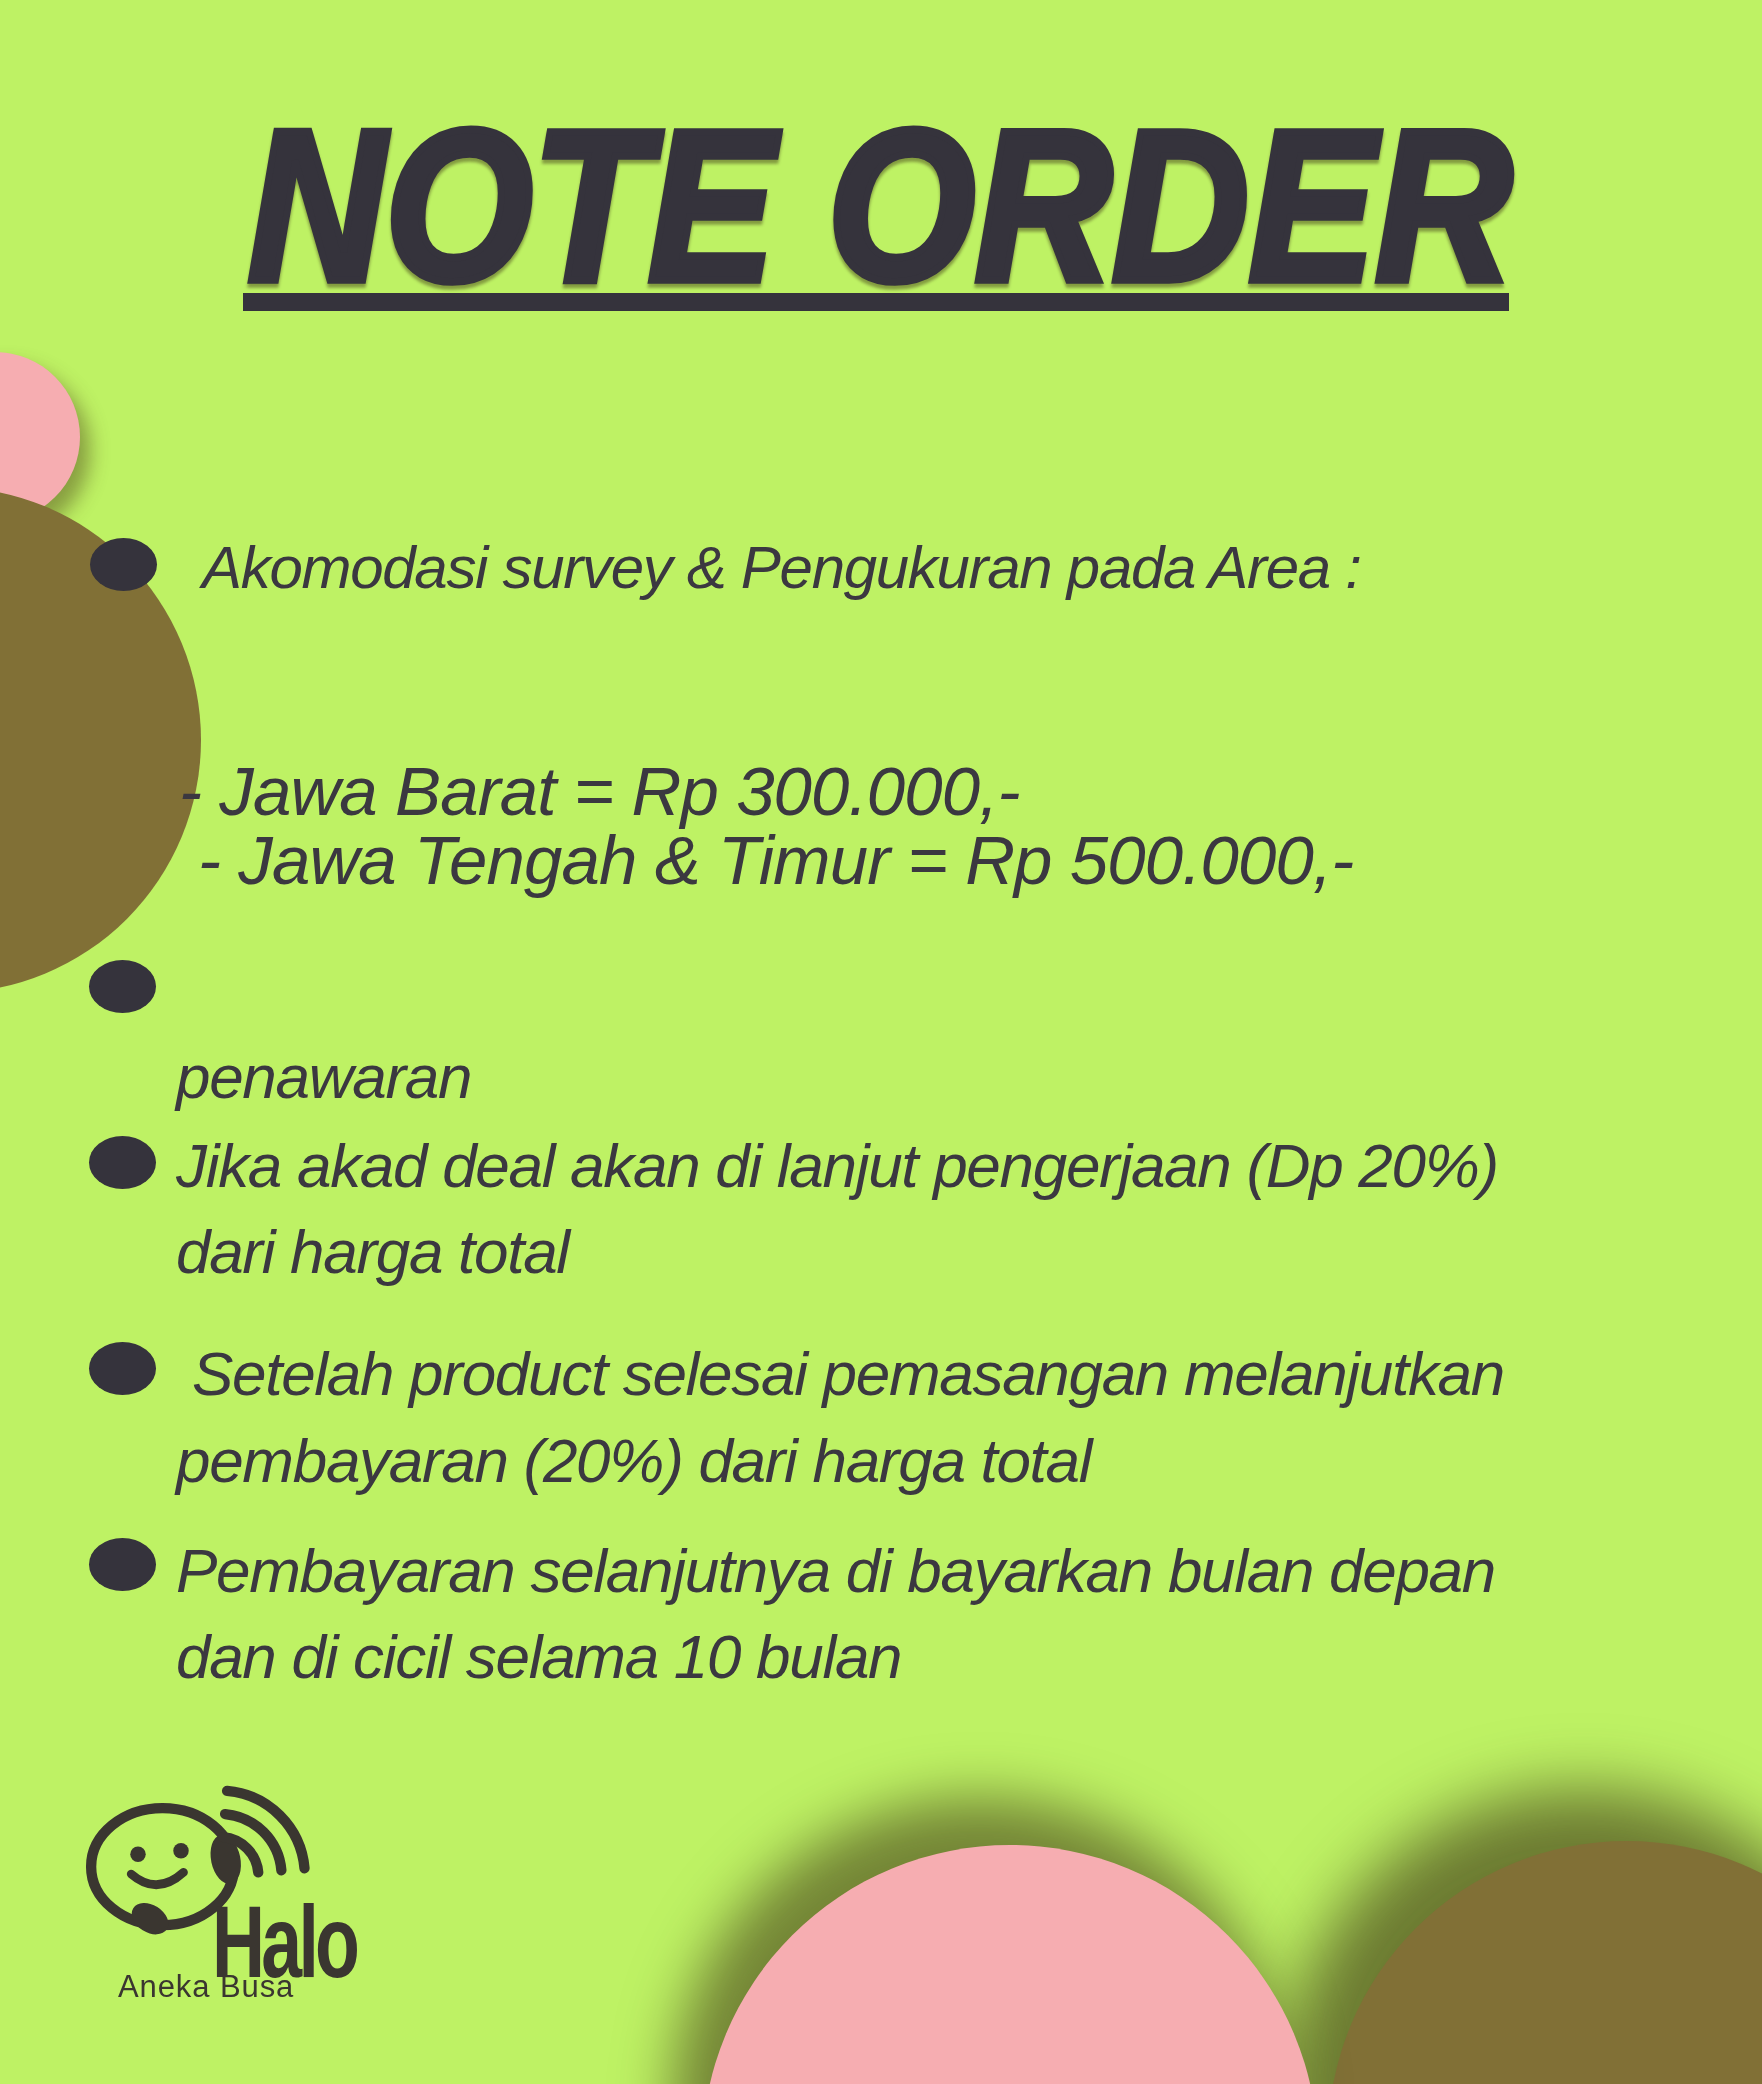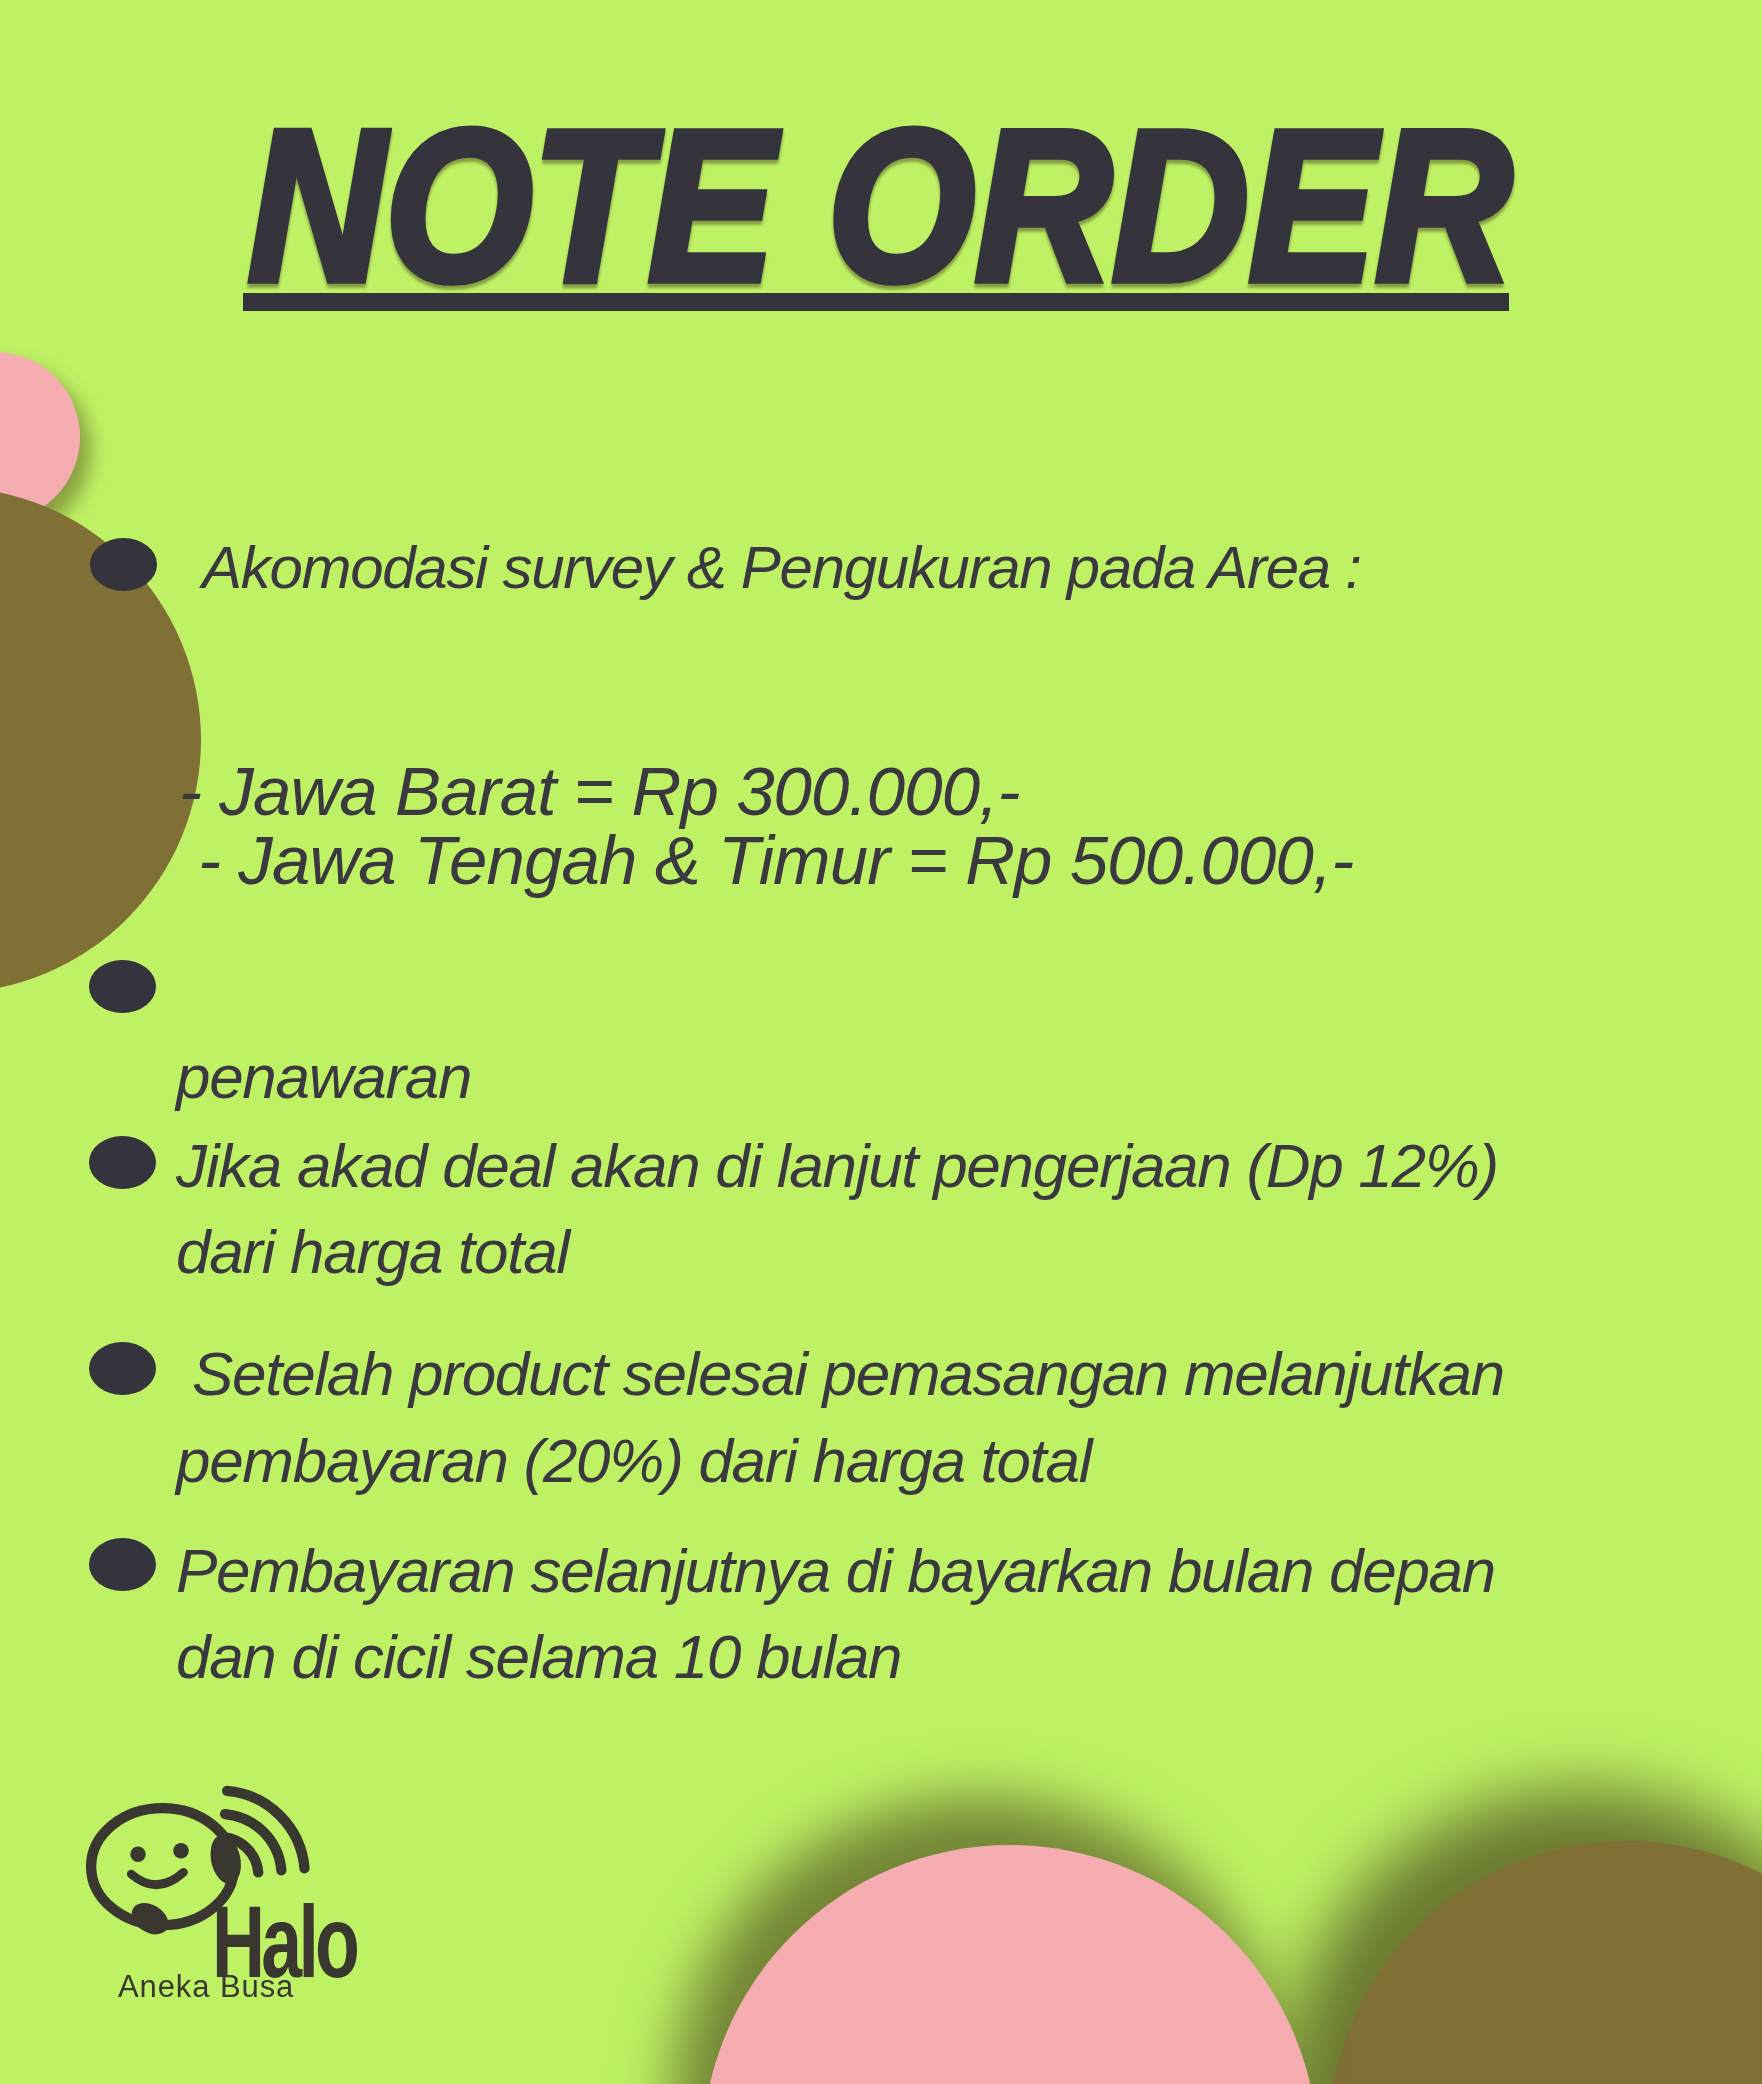--- a/index.html
+++ b/index.html
@@ -59,21 +59,21 @@
 
   <div class="bullet" style="left:90px; top:538px;"></div>
   <div class="txt t70" style="left:202px; top:535px;">Akomodasi survey &amp; Pengukuran pada Area :</div>
   <div class="txt t80" style="left:179px; top:733px;margin-top:21px;">- Jawa Barat = Rp 300.000,-</div>
   <div class="txt t80" style="left:198px; top:823px;">- Jawa Tengah &amp; Timur = Rp 500.000,-</div>
 
   <div class="bullet" style="left:89px; top:960px;"></div>
   <div class="txt t72" style="left:176px; top:1043px;">penawaran</div>
 
   <div class="bullet" style="left:89px; top:1136px;"></div>
-  <div class="txt t72" style="left:176px; top:1132px;">Jika akad deal akan di lanjut pengerjaan (Dp 12%)</div>
+  <div class="txt t72" style="left:176px; top:1132px;">Jika akad deal akan di lanjut pengerjaan (Dp 20%)</div>
   <div class="txt t72" style="left:176px; top:1218px;">dari harga total</div>
 
   <div class="bullet" style="left:89px; top:1342px;"></div>
   <div class="txt t72" style="left:176px; top:1340px;margin-left:16px;">Setelah product selesai pemasangan melanjutkan</div>
   <div class="txt t72" style="left:176px; top:1427px;">pembayaran (20%) dari harga total</div>
 
   <div class="bullet" style="left:89px; top:1538px;"></div>
   <div class="txt t72" style="left:176px; top:1537px;">Pembayaran selanjutnya di bayarkan bulan depan</div>
   <div class="txt t72" style="left:176px; top:1623px;">dan di cicil selama 10 bulan</div>
 

